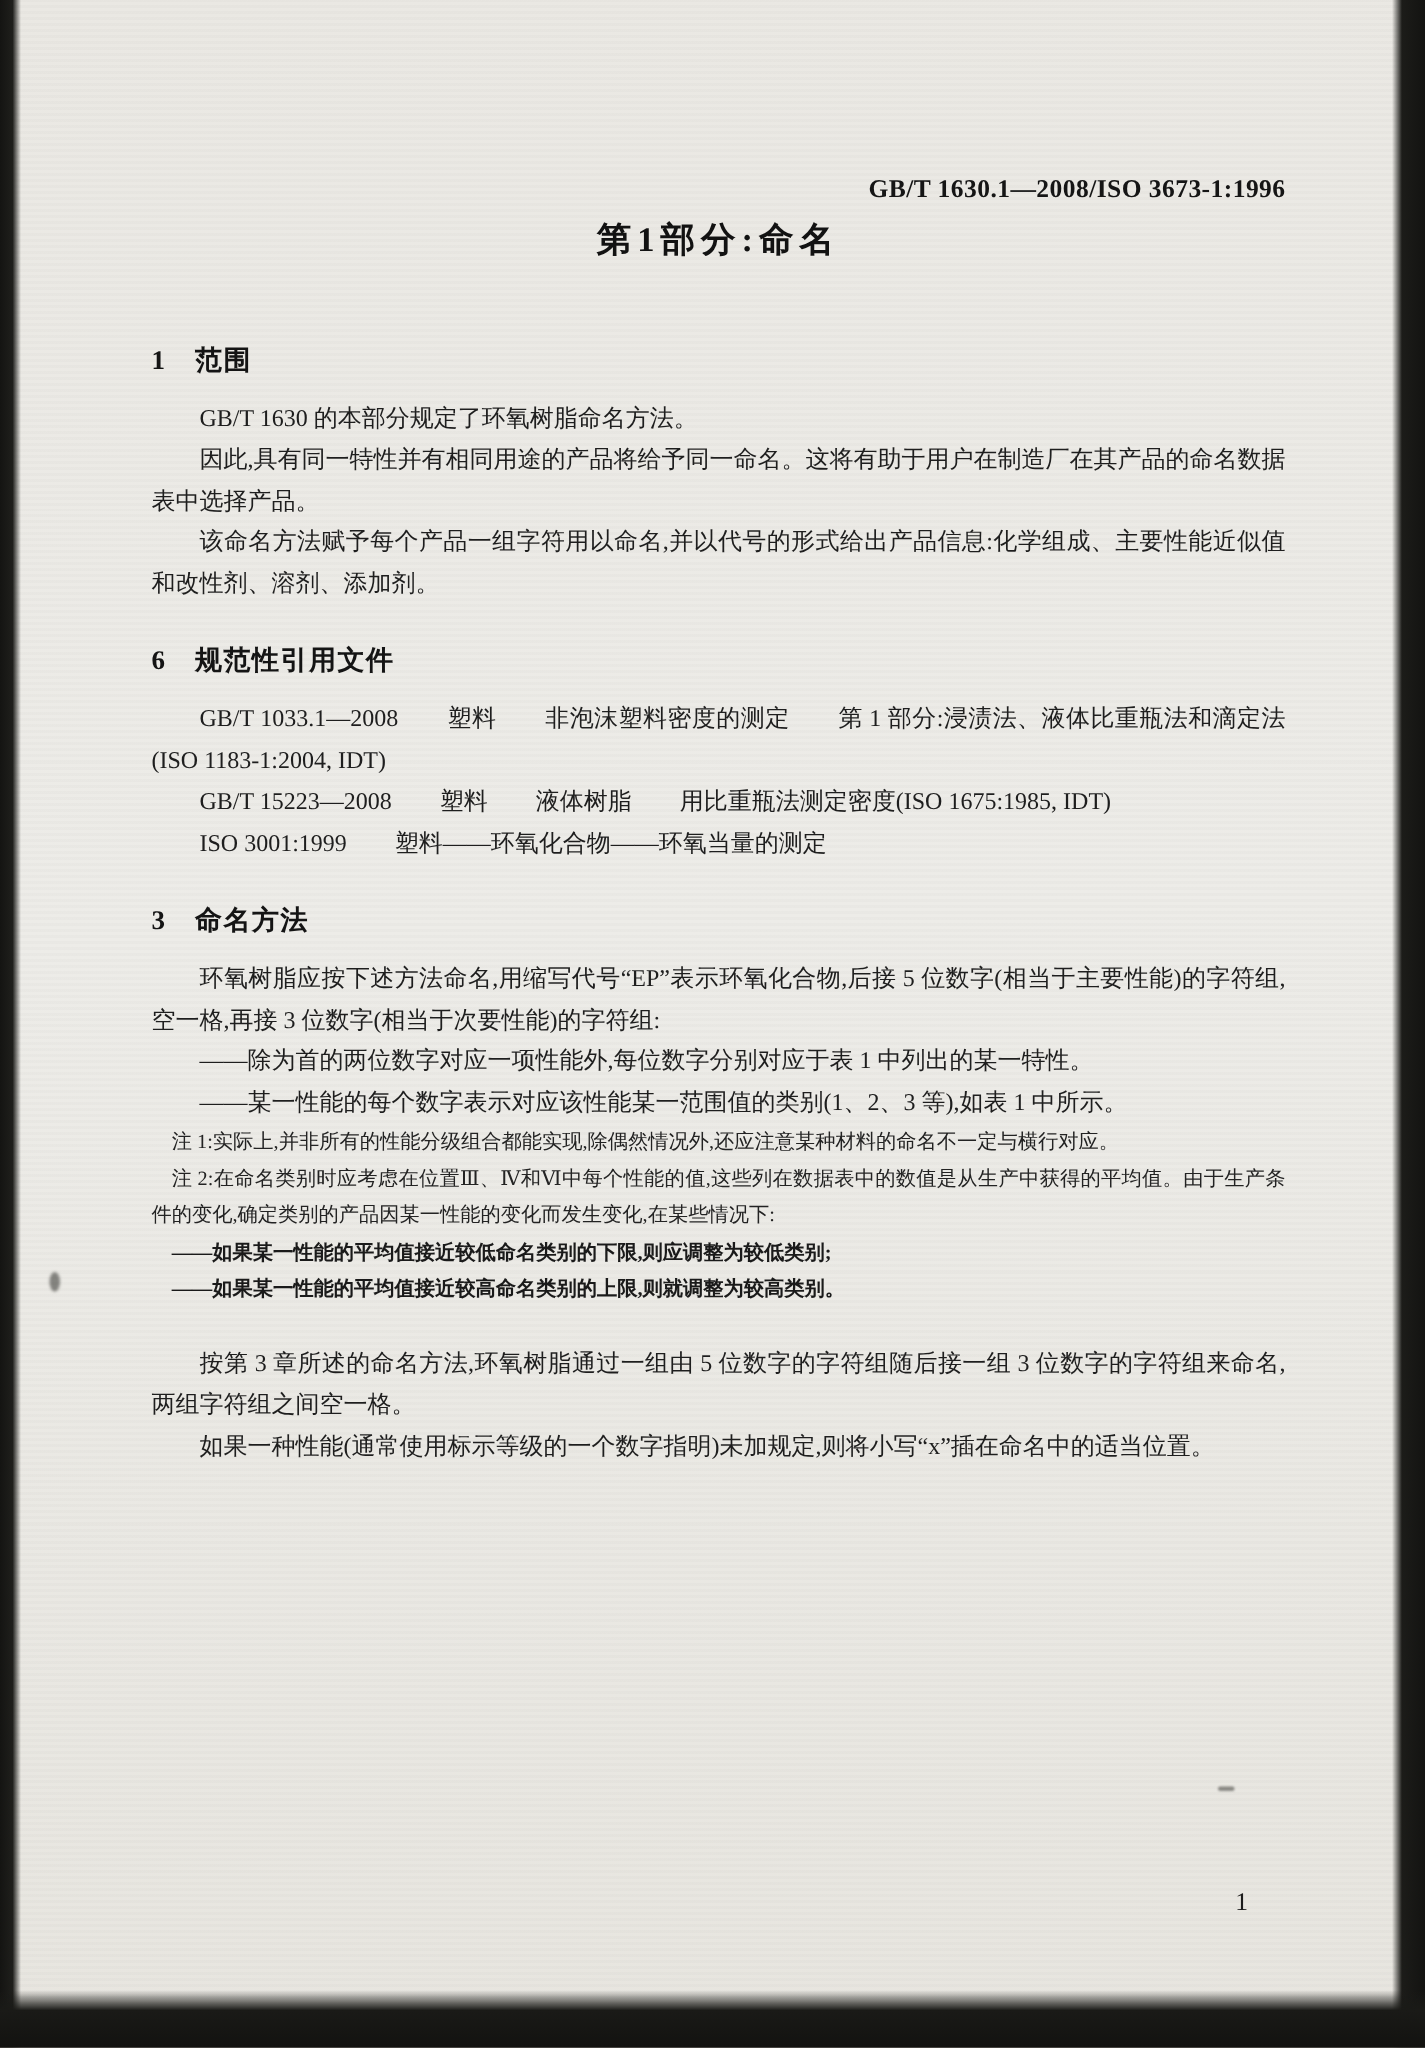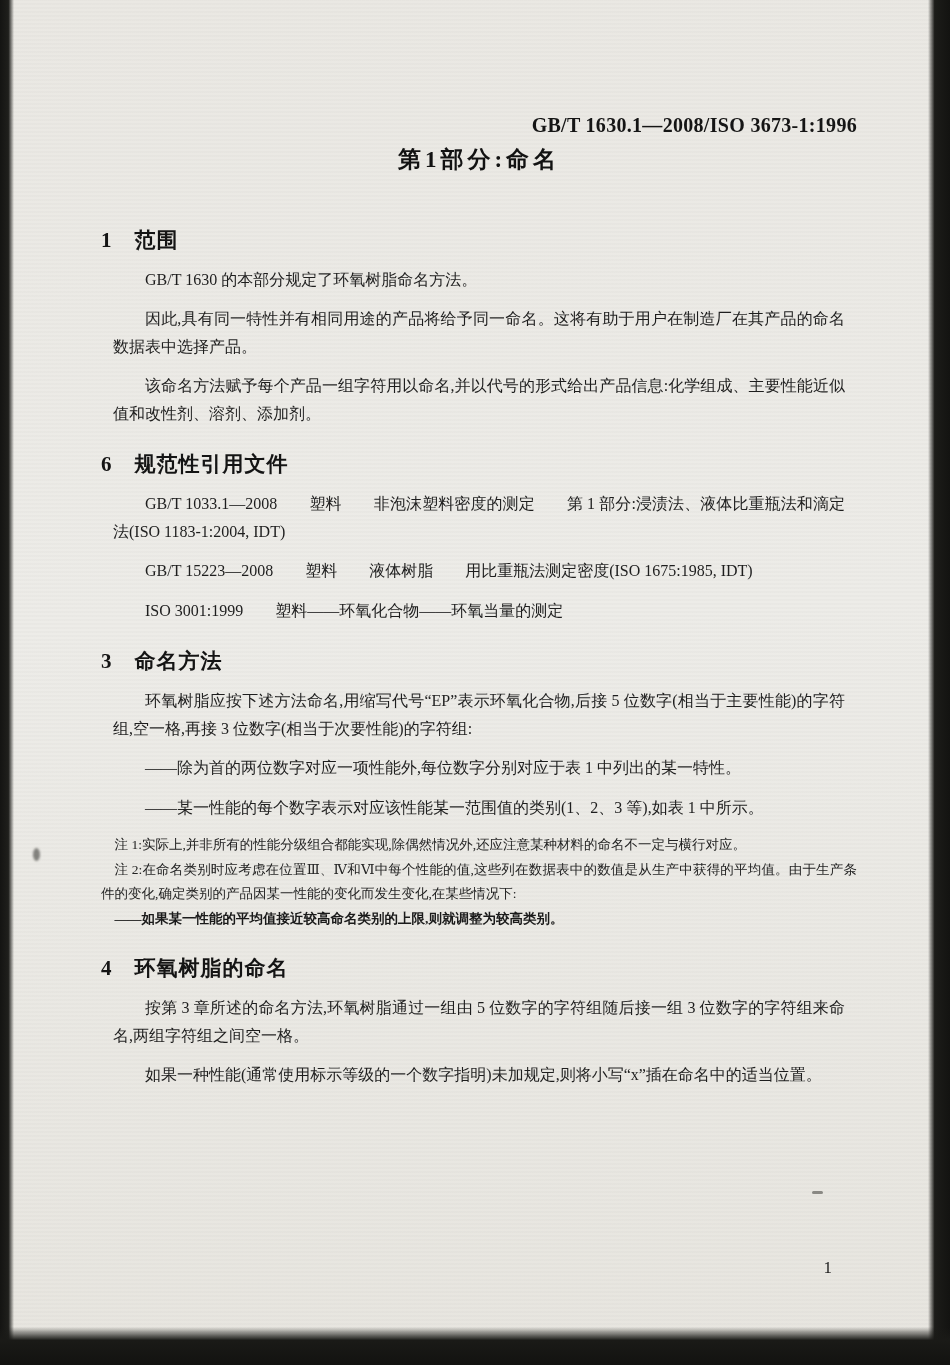--- a/index.html
+++ b/index.html
@@ -44,46 +44,46 @@
     top: 0;
     width: 756px;
     color: #1e1e1e;
     font-size: 16px;
     line-height: 27.5px;
   }
   .header-code {
     margin-top: 112px;
     text-align: right;
     font-weight: bold;
-    font-size: 20px;
+    font-size: 17px;
     letter-spacing: 0.3px;
     color: #151515;
   }
   .title {
     text-align: center;
     font-weight: bold;
     font-size: 23px;
     line-height: 34px;
     letter-spacing: 4px;
     color: #121212;
   }
   .title-1 { margin-top: 54px; }
   .title-2 { margin-top: 3px; }
   .sections { margin-top: 50px; }
   .section { margin-top: 24px; }
   .sec-heading {
     font-weight: bold;
-    font-size: 21px;
+    font-size: 18px;
     line-height: 27px;
     margin-bottom: 12px;
     letter-spacing: 1px;
     color: #141414;
   }
   p.body {
-    margin: 12px;
+    margin: 0;
     text-indent: 2em;
     text-align: justify;
   }
   p.note {
     margin: 0;
     font-size: 13.5px;
     line-height: 24.5px;
     text-indent: 1em;
     text-align: justify;
     color: #232323;
@@ -149,25 +149,25 @@
         <p class="body">ISO 3001:1999　　塑料——环氧化合物——环氧当量的测定</p>
       </div>
 
       <div class="section">
         <div class="sec-heading">3　命名方法</div>
         <p class="body">环氧树脂应按下述方法命名,用缩写代号“EP”表示环氧化合物,后接 5 位数字(相当于主要性能)的字符组,空一格,再接 3 位数字(相当于次要性能)的字符组:</p>
         <p class="body">——除为首的两位数字对应一项性能外,每位数字分别对应于表 1 中列出的某一特性。</p>
         <p class="body">——某一性能的每个数字表示对应该性能某一范围值的类别(1、2、3 等),如表 1 中所示。</p>
         <p class="note">注 1:实际上,并非所有的性能分级组合都能实现,除偶然情况外,还应注意某种材料的命名不一定与横行对应。</p>
         <p class="note">注 2:在命名类别时应考虑在位置Ⅲ、Ⅳ和Ⅵ中每个性能的值,这些列在数据表中的数值是从生产中获得的平均值。由于生产条件的变化,确定类别的产品因某一性能的变化而发生变化,在某些情况下:</p>
+        <p class="note-dash">——如果某一性能的平均值接近较低命名类别的下限,则应调整为较低类别;</p>
         <p class="note-dash">——如果某一性能的平均值接近较高命名类别的上限,则就调整为较高类别。</p>
       </div>
 
       <div class="section">
-        <div class="sec-heading">4　环氧树脂的命名</div>
         <p class="body">按第 3 章所述的命名方法,环氧树脂通过一组由 5 位数字的字符组随后接一组 3 位数字的字符组来命名,两组字符组之间空一格。</p>
         <p class="body">如果一种性能(通常使用标示等级的一个数字指明)未加规定,则将小写“x”插在命名中的适当位置。</p>
       </div>
 
     </div>
   </div>
 
   <div class="page-number">1</div>
 </div>
 

